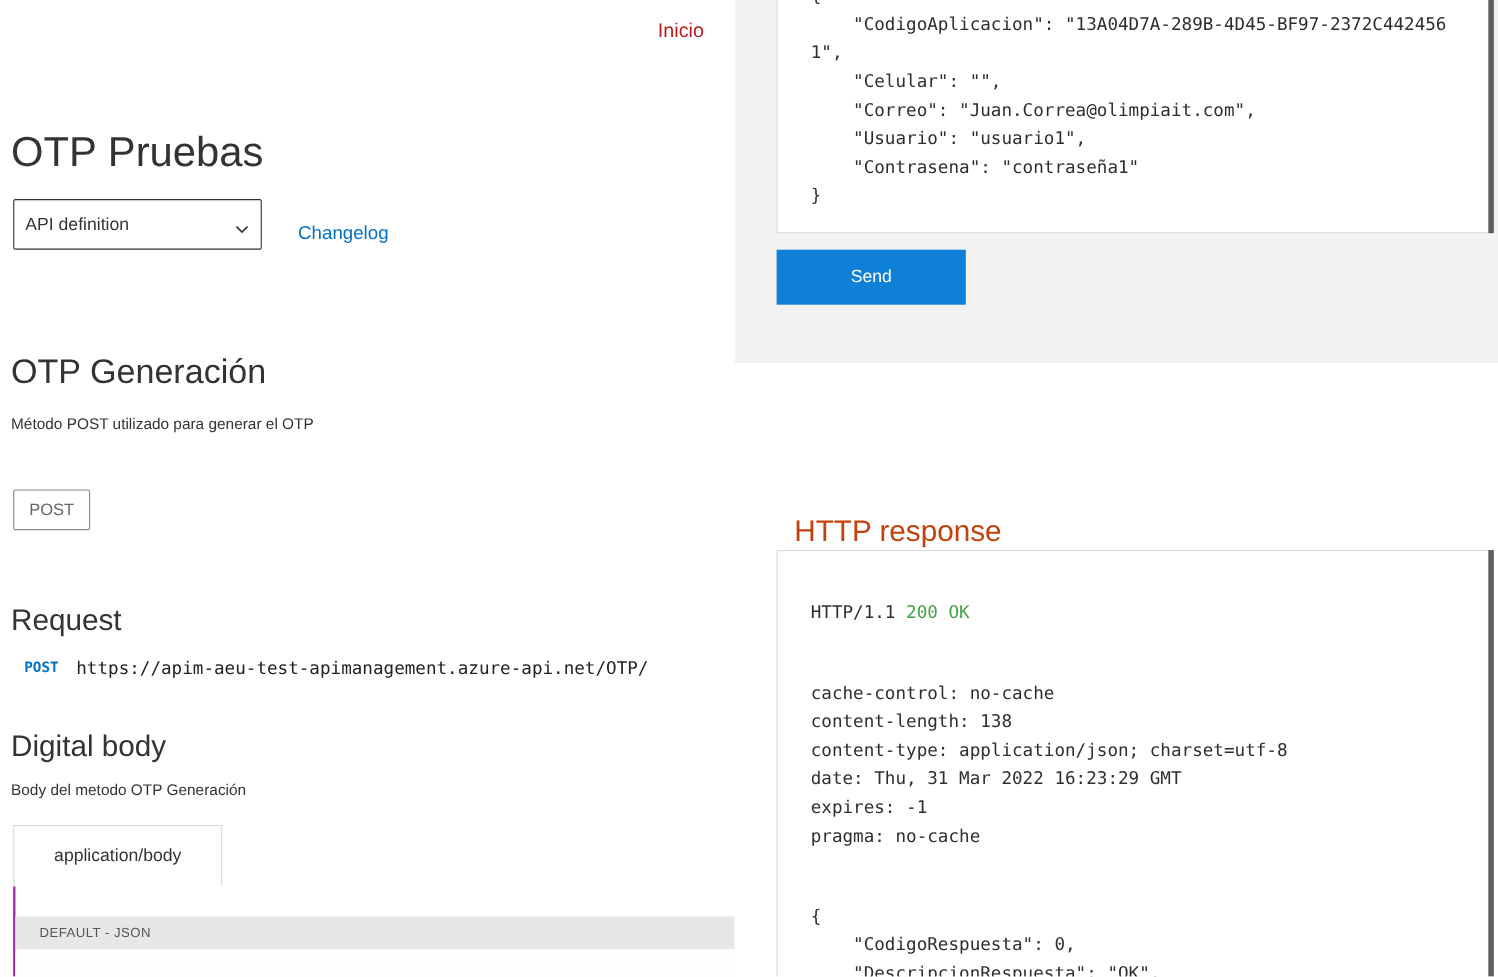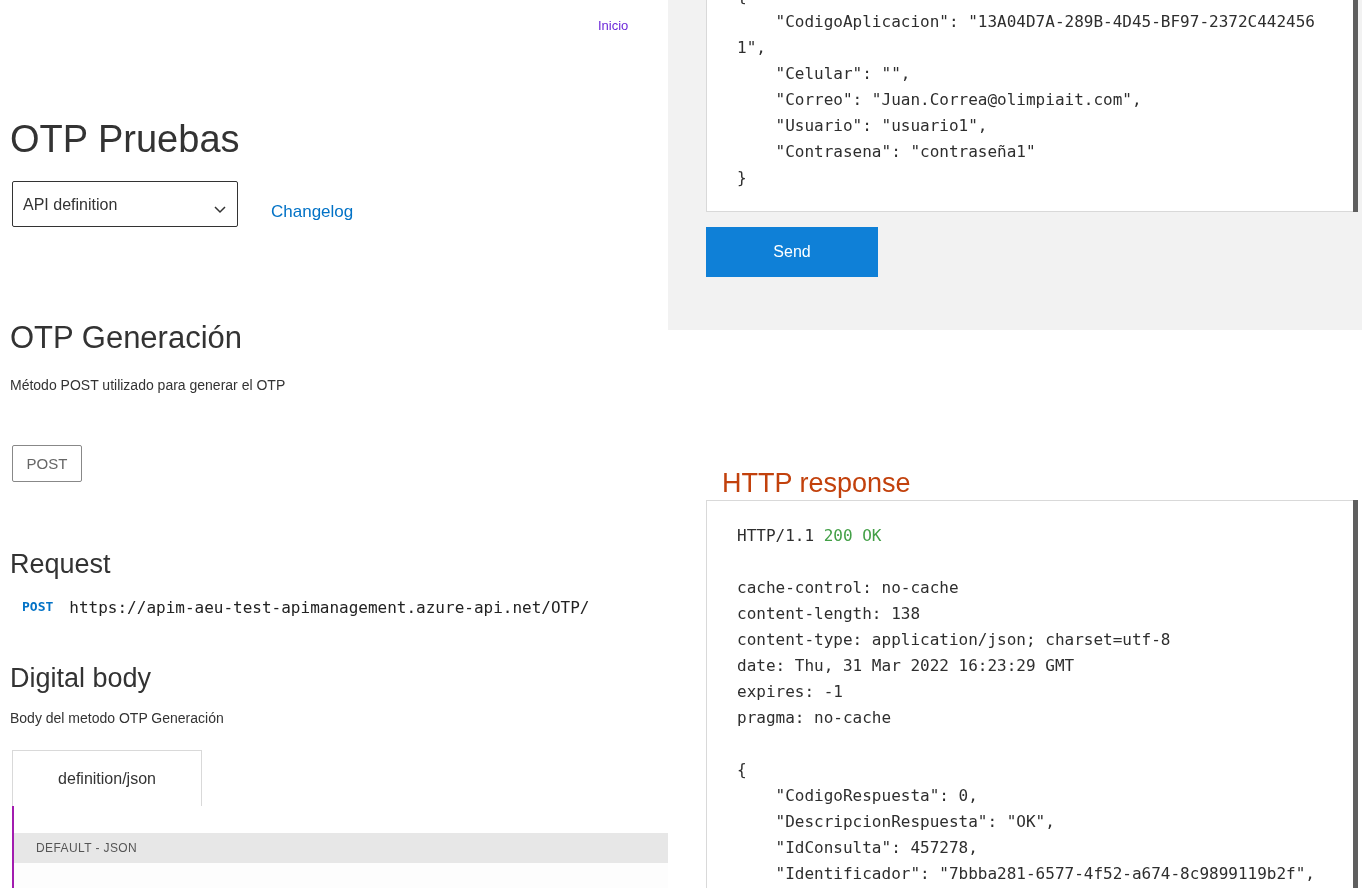--- a/index.html
+++ b/index.html
@@ -4,21 +4,21 @@
 <style>
   * { box-sizing: border-box; }
   html, body { margin: 0; padding: 0; background: #ffffff; }
   body { font-family: "Liberation Sans", sans-serif; color: #333; }
 
   .page { position: relative; width: 1362px; height: 888px; background: #fff; overflow: hidden; }
 
   
   .left-col { position: absolute; left: 0; top: 0; width: 668px; height: 888px; background: #fff; overflow: hidden; }
 
-  .nav-inicio { position: absolute; left: 598px; top: 18px; font-size: 13px; color: #6d28d9; text-decoration: none; cursor: pointer; }
+  .nav-inicio { position: absolute; left: 598px; top: 18px; font-size: 18px; color: #b91c1c; text-decoration: none; cursor: pointer; }
 
   .api-title { position: absolute; left: 10px; top: 118px; margin: 0; font-size: 38px; font-weight: 400; color: #333; }
 
   .select-wrap { position: absolute; left: 12px; top: 181px; width: 226px; height: 46px; }
   .api-def-select {
     width: 100%; height: 100%; font-size: 16px; color: #333; background: #fff;
     border: 1px solid #333; border-radius: 2px; padding: 0 30px 0 10px;
     font-family: "Liberation Sans", sans-serif;
     -webkit-appearance: none; appearance: none; cursor: pointer;
   }
@@ -73,21 +73,21 @@
   .response-box { left: 38px; top: 500px; width: 652px; height: 460px; padding: 22px 30px; }
 
   .send-btn {
     position: absolute; left: 38px; top: 227px; width: 172px; height: 50px;
     background: #0f80d7; border: none; color: #fff; font-size: 16px;
     font-family: "Liberation Sans", sans-serif; cursor: pointer;
   }
 
   .response-heading { position: absolute; left: 38px; top: 452px; margin: 16px; font-size: 27px; font-weight: 400; color: #c2410c; }
 
-  .codeblock { white-space: pre; }
+  .codeblock { white-space: pre; margin-top: 21px; }
   .blank-line { height: 26px; }
   .status-ok { color: #43a047; }
 
   .scroll-thumb { position: absolute; width: 5px; background: #5f5f5f; }
   .thumb-top { left: 685px; top: 0; height: 212px; }
   .thumb-bottom { left: 685px; top: 500px; height: 388px; }
 </style>
 </head>
 <body>
 
@@ -120,21 +120,21 @@
 
     <h3 class="h-request">Request</h3>
 
     <div class="request-line">
       <span class="req-method">POST</span><span class="req-url">https://apim-aeu-test-apimanagement.azure-api.net/OTP/</span>
     </div>
 
     <h3 class="h-request-body">Digital body</h3>
     <div class="body-desc">Body del metodo OTP Generación</div>
 
-    <div class="ct-tab">definition/json</div>
+    <div class="ct-tab">application/body</div>
 
     <div class="content-panel">
       <div class="revision-bar">DEFAULT - JSON</div>
       <div class="code-area"></div>
     </div>
 
   </div>
 
   <div class="right-col">
 

